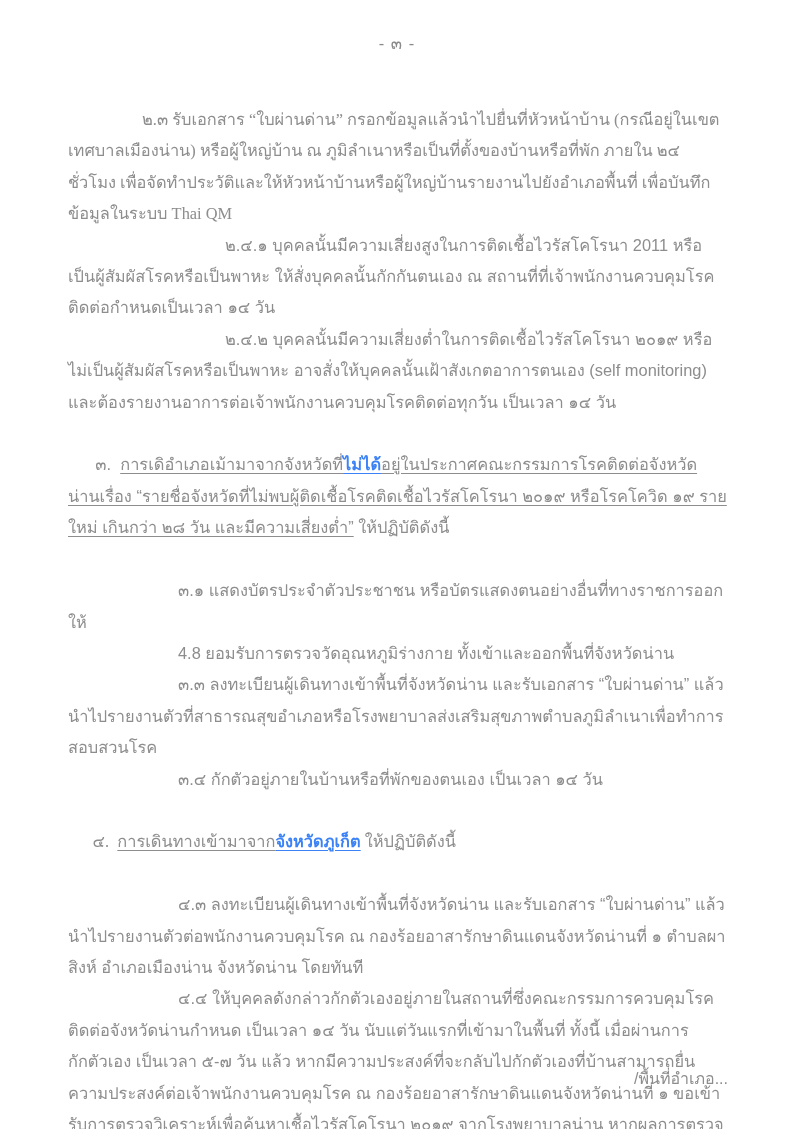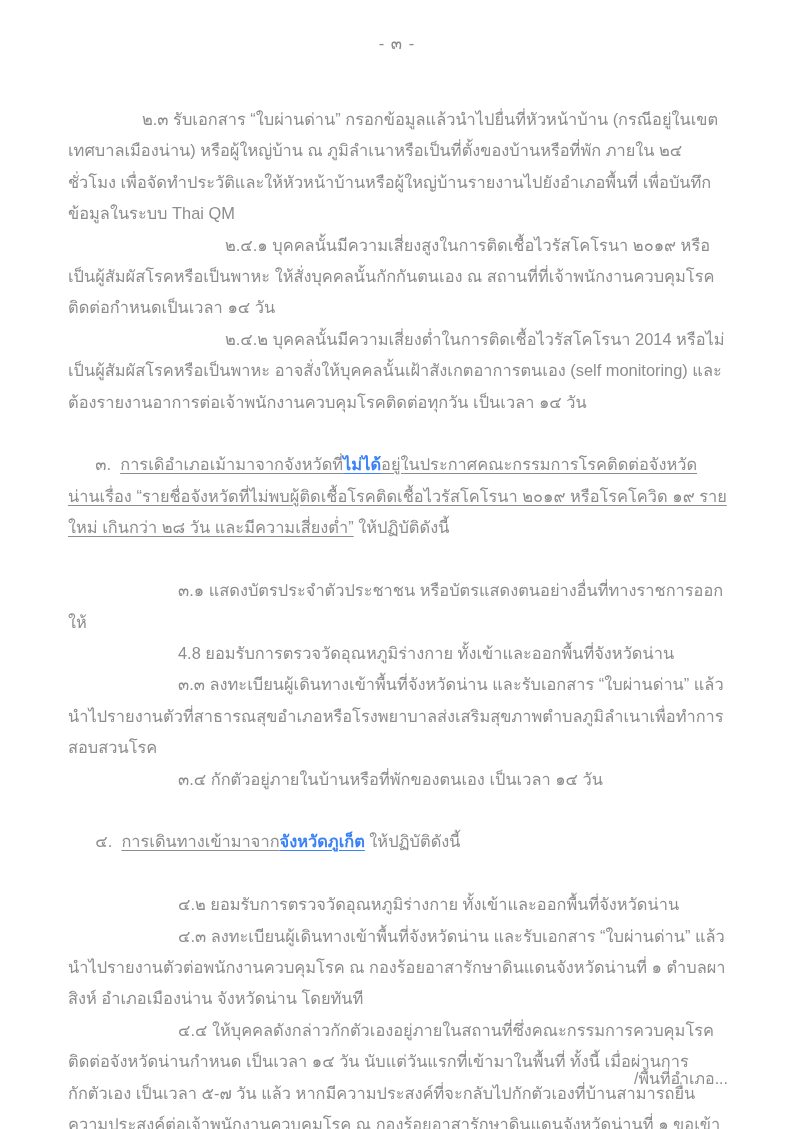--- a/index.html
+++ b/index.html
@@ -47,21 +47,21 @@
     font-size: 16.4px;
     line-height: 31.4px;
     color: #8d8d8d;
     text-align: left;
     white-space: pre-wrap;
     word-spacing: 0px;
     font-weight: 400;
   }
 
   
-  .ind-1 { text-indent: 74px; }
+  .ind-1 { text-indent: 74px; font-family: Liberation Serif, serif; }
   .ind-2 { text-indent: 110px; }
   .ind-3 { text-indent: 157px; }
 
   .u { text-decoration: underline; text-underline-offset: 2.5px; }
   .b { font-weight: 700; color: #3b82f6; }
 
   
   .page-footer {
     position: absolute;
     right: 66px;
@@ -76,42 +76,41 @@
 
 <div class="page">
 
   <div class="page-header">- ๓ -</div>
 
   <div class="doc-body">
 
     <p class="para ind-1">๒.๓ รับเอกสาร “ใบผ่านด่าน” กรอกข้อมูลแล้วนำไปยื่นที่หัวหน้าบ้าน (กรณีอยู่ในเขตเทศบาลเมืองน่าน) หรือผู้ใหญ่บ้าน ณ ภูมิลำเนาหรือเป็นที่ตั้งของบ้านหรือที่พัก ภายใน ๒๔ ชั่วโมง เพื่อจัดทำประวัติและให้หัวหน้าบ้านหรือผู้ใหญ่บ้านรายงานไปยังอำเภอพื้นที่ เพื่อบันทึกข้อมูลในระบบ Thai QM</p>
 
 
-    <p class="para ind-3">๒.๔.๑ บุคคลนั้นมีความเสี่ยงสูงในการติดเชื้อไวรัสโคโรนา ๒๐๑๙ หรือเป็นผู้สัมผัสโรคหรือเป็นพาหะ ให้สั่งบุคคลนั้นกักกันตนเอง ณ สถานที่ที่เจ้าพนักงานควบคุมโรคติดต่อกำหนดเป็นเวลา ๑๔ วัน</p>
+    <p class="para ind-3">๒.๔.๑ บุคคลนั้นมีความเสี่ยงสูงในการติดเชื้อไวรัสโคโรนา 2011 หรือเป็นผู้สัมผัสโรคหรือเป็นพาหะ ให้สั่งบุคคลนั้นกักกันตนเอง ณ สถานที่ที่เจ้าพนักงานควบคุมโรคติดต่อกำหนดเป็นเวลา ๑๔ วัน</p>
 
-    <p class="para ind-3">๒.๔.๒ บุคคลนั้นมีความเสี่ยงต่ำในการติดเชื้อไวรัสโคโรนา 2014 หรือไม่เป็นผู้สัมผัสโรคหรือเป็นพาหะ อาจสั่งให้บุคคลนั้นเฝ้าสังเกตอาการตนเอง (self monitoring) และต้องรายงานอาการต่อเจ้าพนักงานควบคุมโรคติดต่อทุกวัน เป็นเวลา ๑๔ วัน</p>
+    <p class="para ind-3">๒.๔.๒ บุคคลนั้นมีความเสี่ยงต่ำในการติดเชื้อไวรัสโคโรนา ๒๐๑๙ หรือไม่เป็นผู้สัมผัสโรคหรือเป็นพาหะ อาจสั่งให้บุคคลนั้นเฝ้าสังเกตอาการตนเอง (self monitoring) และต้องรายงานอาการต่อเจ้าพนักงานควบคุมโรคติดต่อทุกวัน เป็นเวลา ๑๔ วัน</p>
 
     <p class="para ind-2">
       <span>๓.  </span><span class="u">การเดิอำเภอเม้ามาจากจังหวัดที่</span><span class="u b">ไม่ได้</span><span class="u">อยู่ในประกาศคณะกรรมการโรคติดต่อจังหวัดน่านเรื่อง “รายชื่อจังหวัดที่ไม่พบผู้ติดเชื้อโรคติดเชื้อไวรัสโคโรนา ๒๐๑๙ หรือโรคโควิด ๑๙ รายใหม่ เกินกว่า ๒๘ วัน และมีความเสี่ยงต่ำ”</span><span> ให้ปฏิบัติดังนี้</span>
     </p>
 
     <p class="para ind-2">๓.๑ แสดงบัตรประจำตัวประชาชน หรือบัตรแสดงตนอย่างอื่นที่ทางราชการออกให้</p>
 
     <p class="para ind-2">4.8 ยอมรับการตรวจวัดอุณหภูมิร่างกาย ทั้งเข้าและออกพื้นที่จังหวัดน่าน</p>
 
     <p class="para ind-2">๓.๓ ลงทะเบียนผู้เดินทางเข้าพื้นที่จังหวัดน่าน และรับเอกสาร “ใบผ่านด่าน” แล้วนำไปรายงานตัวที่สาธารณสุขอำเภอหรือโรงพยาบาลส่งเสริมสุขภาพตำบลภูมิลำเนาเพื่อทำการสอบสวนโรค</p>
 
     <p class="para ind-2">๓.๔ กักตัวอยู่ภายในบ้านหรือที่พักของตนเอง เป็นเวลา ๑๔ วัน</p>
 
     <p class="para ind-1">
       <span>๔.  </span><span class="u">การเดินทางเข้ามาจาก</span><span class="u b">จังหวัดภูเก็ต</span><span> ให้ปฏิบัติดังนี้</span>
     </p>
 
 
-    <p class="para ind-2">๔.๒ ยอมรับการตรวจวัดอุณหภูมิร่างกาย ทั้งเข้าและออกพื้นที่จังหวัดน่าน</p>
 
     <p class="para ind-2">๔.๓ ลงทะเบียนผู้เดินทางเข้าพื้นที่จังหวัดน่าน และรับเอกสาร “ใบผ่านด่าน” แล้วนำไปรายงานตัวต่อพนักงานควบคุมโรค ณ กองร้อยอาสารักษาดินแดนจังหวัดน่านที่ ๑ ตำบลผาสิงห์ อำเภอเมืองน่าน จังหวัดน่าน โดยทันที</p>
 
     <p class="para ind-2">๔.๔ ให้บุคคลดังกล่าวกักตัวเองอยู่ภายในสถานที่ซึ่งคณะกรรมการควบคุมโรคติดต่อจังหวัดน่านกำหนด เป็นเวลา ๑๔ วัน นับแต่วันแรกที่เข้ามาในพื้นที่ ทั้งนี้ เมื่อผ่านการกักตัวเอง เป็นเวลา ๕-๗ วัน แล้ว หากมีความประสงค์ที่จะกลับไปกักตัวเองที่บ้านสามารถยื่นความประสงค์ต่อเจ้าพนักงานควบคุมโรค ณ กองร้อยอาสารักษาดินแดนจังหวัดน่านที่ ๑ ขอเข้ารับการตรวจวิเคราะห์เพื่อค้นหาเชื้อไวรัสโคโรนา ๒๐๑๙ จากโรงพยาบาลน่าน หากผลการตรวจปรากฏว่า</p>
 
   </div>
 
   <div class="page-footer">/พื้นที่อำเภอ...</div>
 
 </div>

